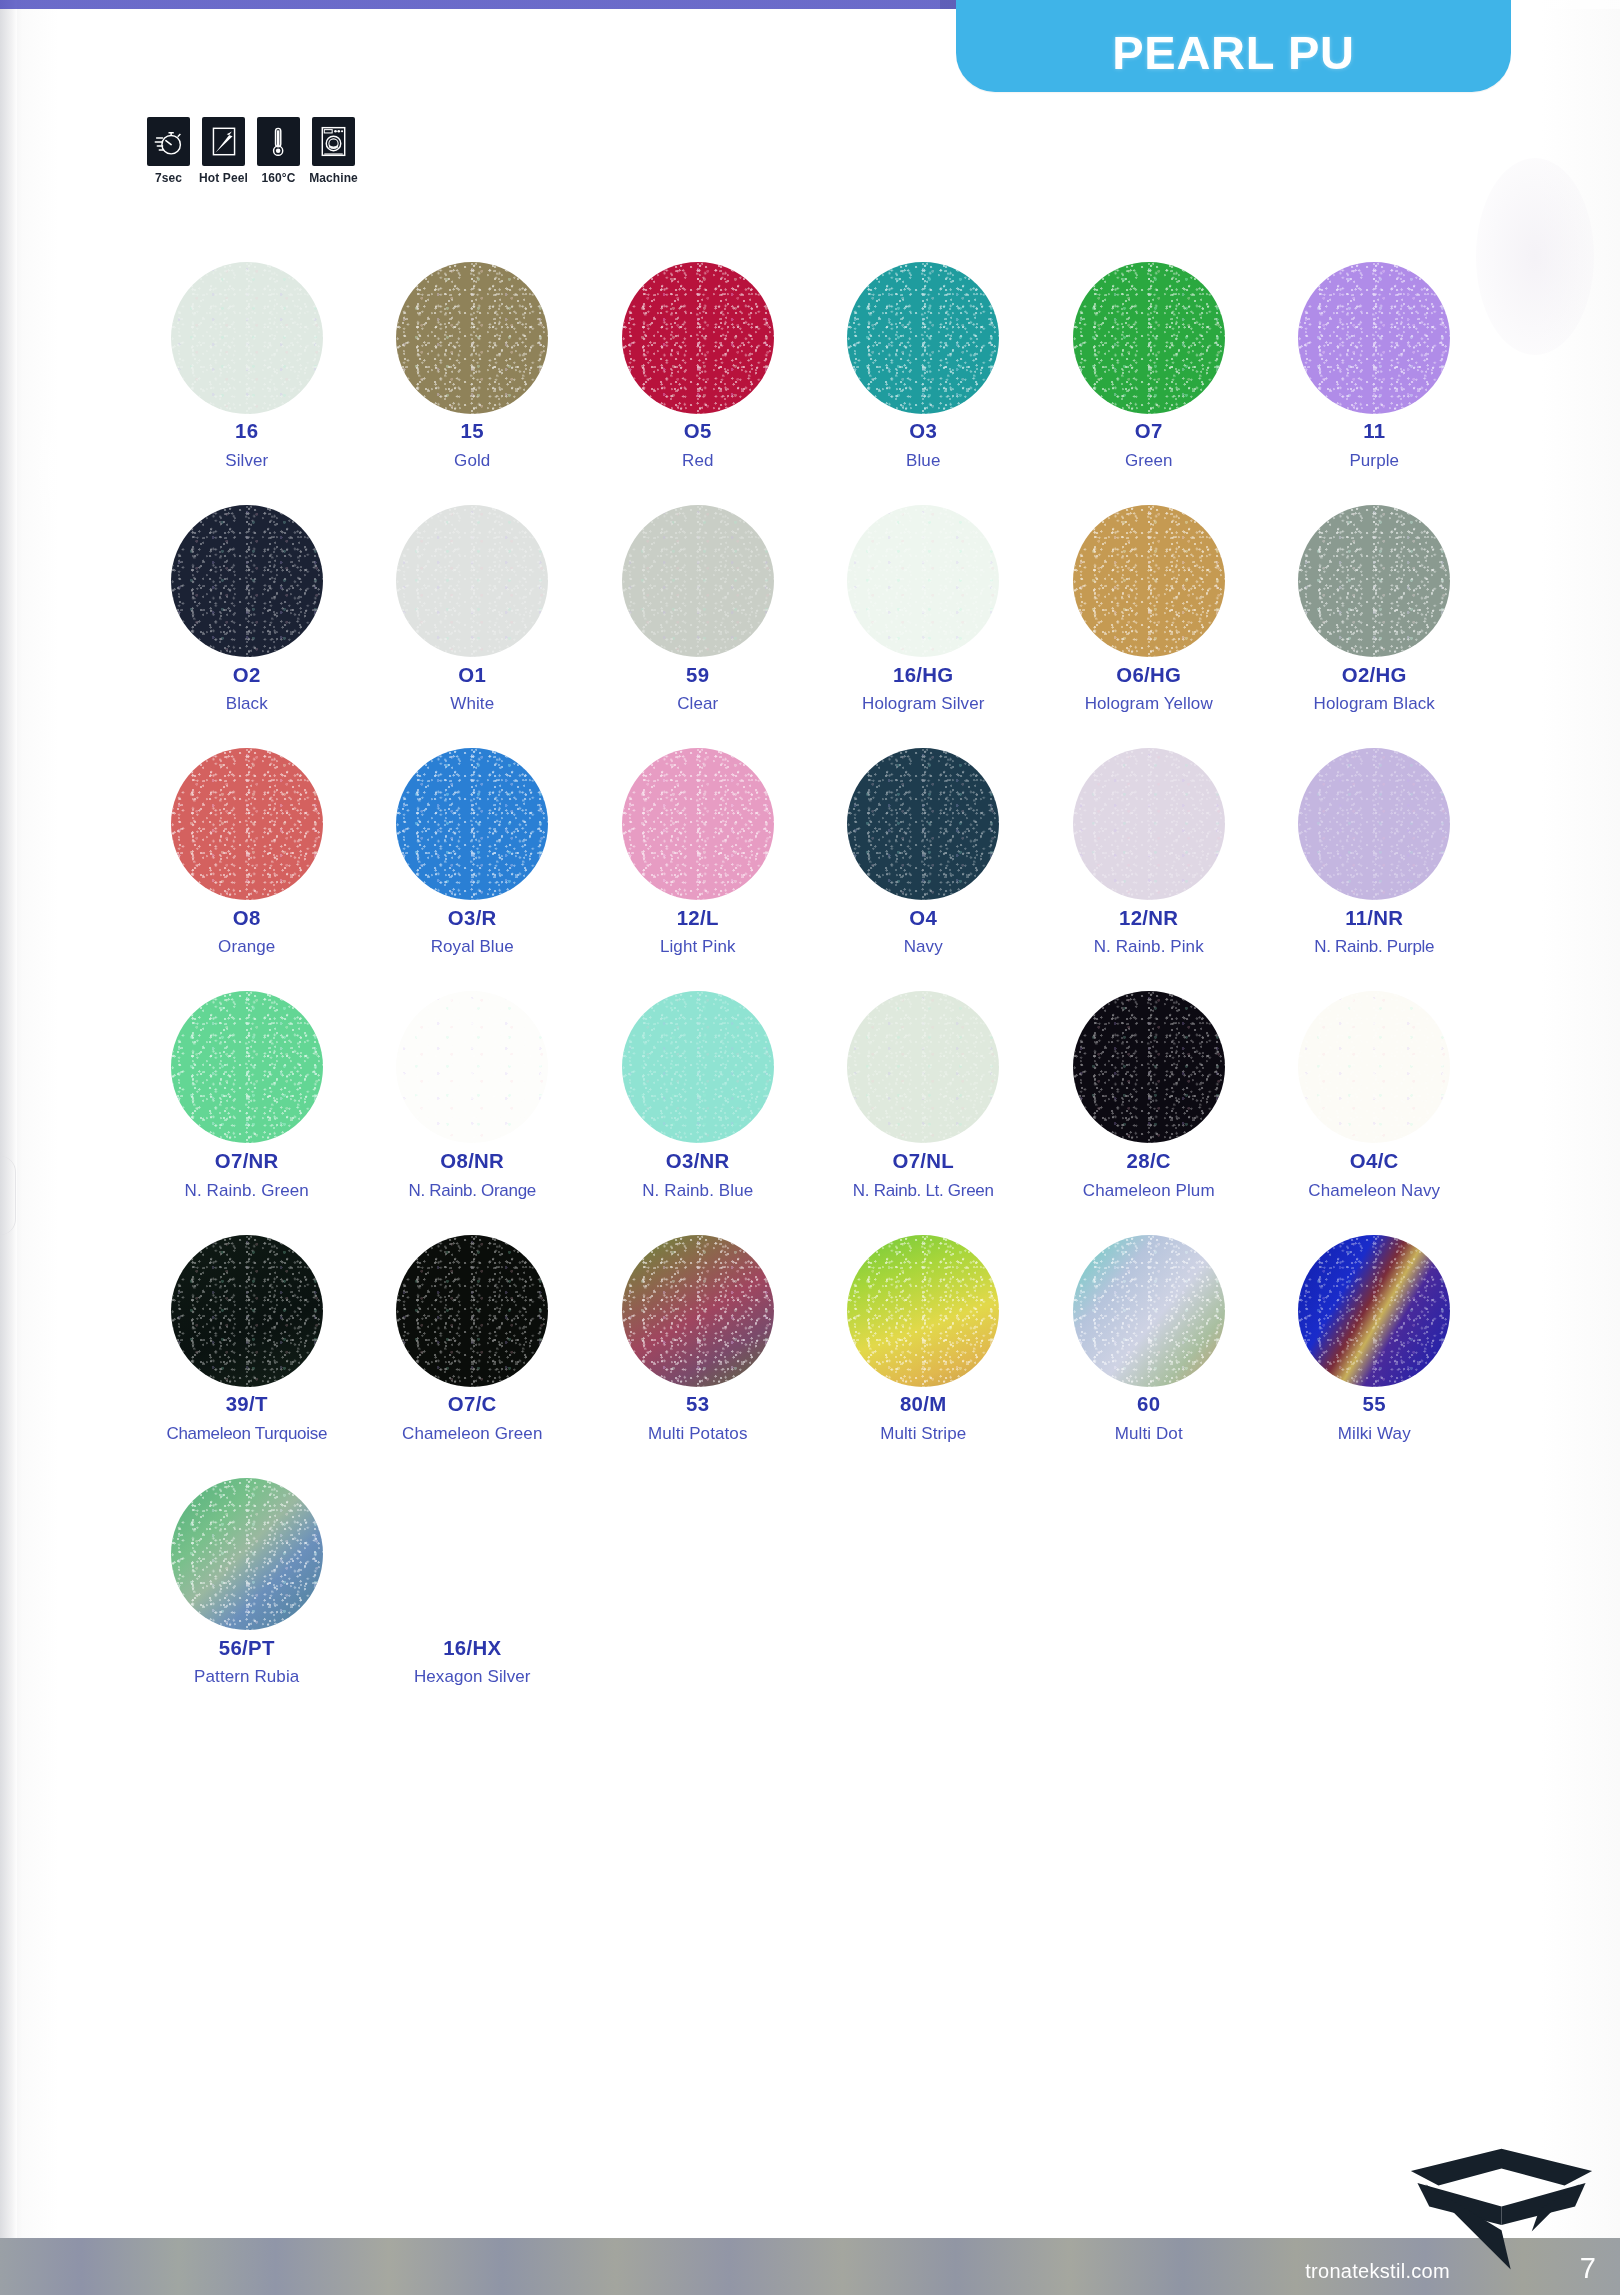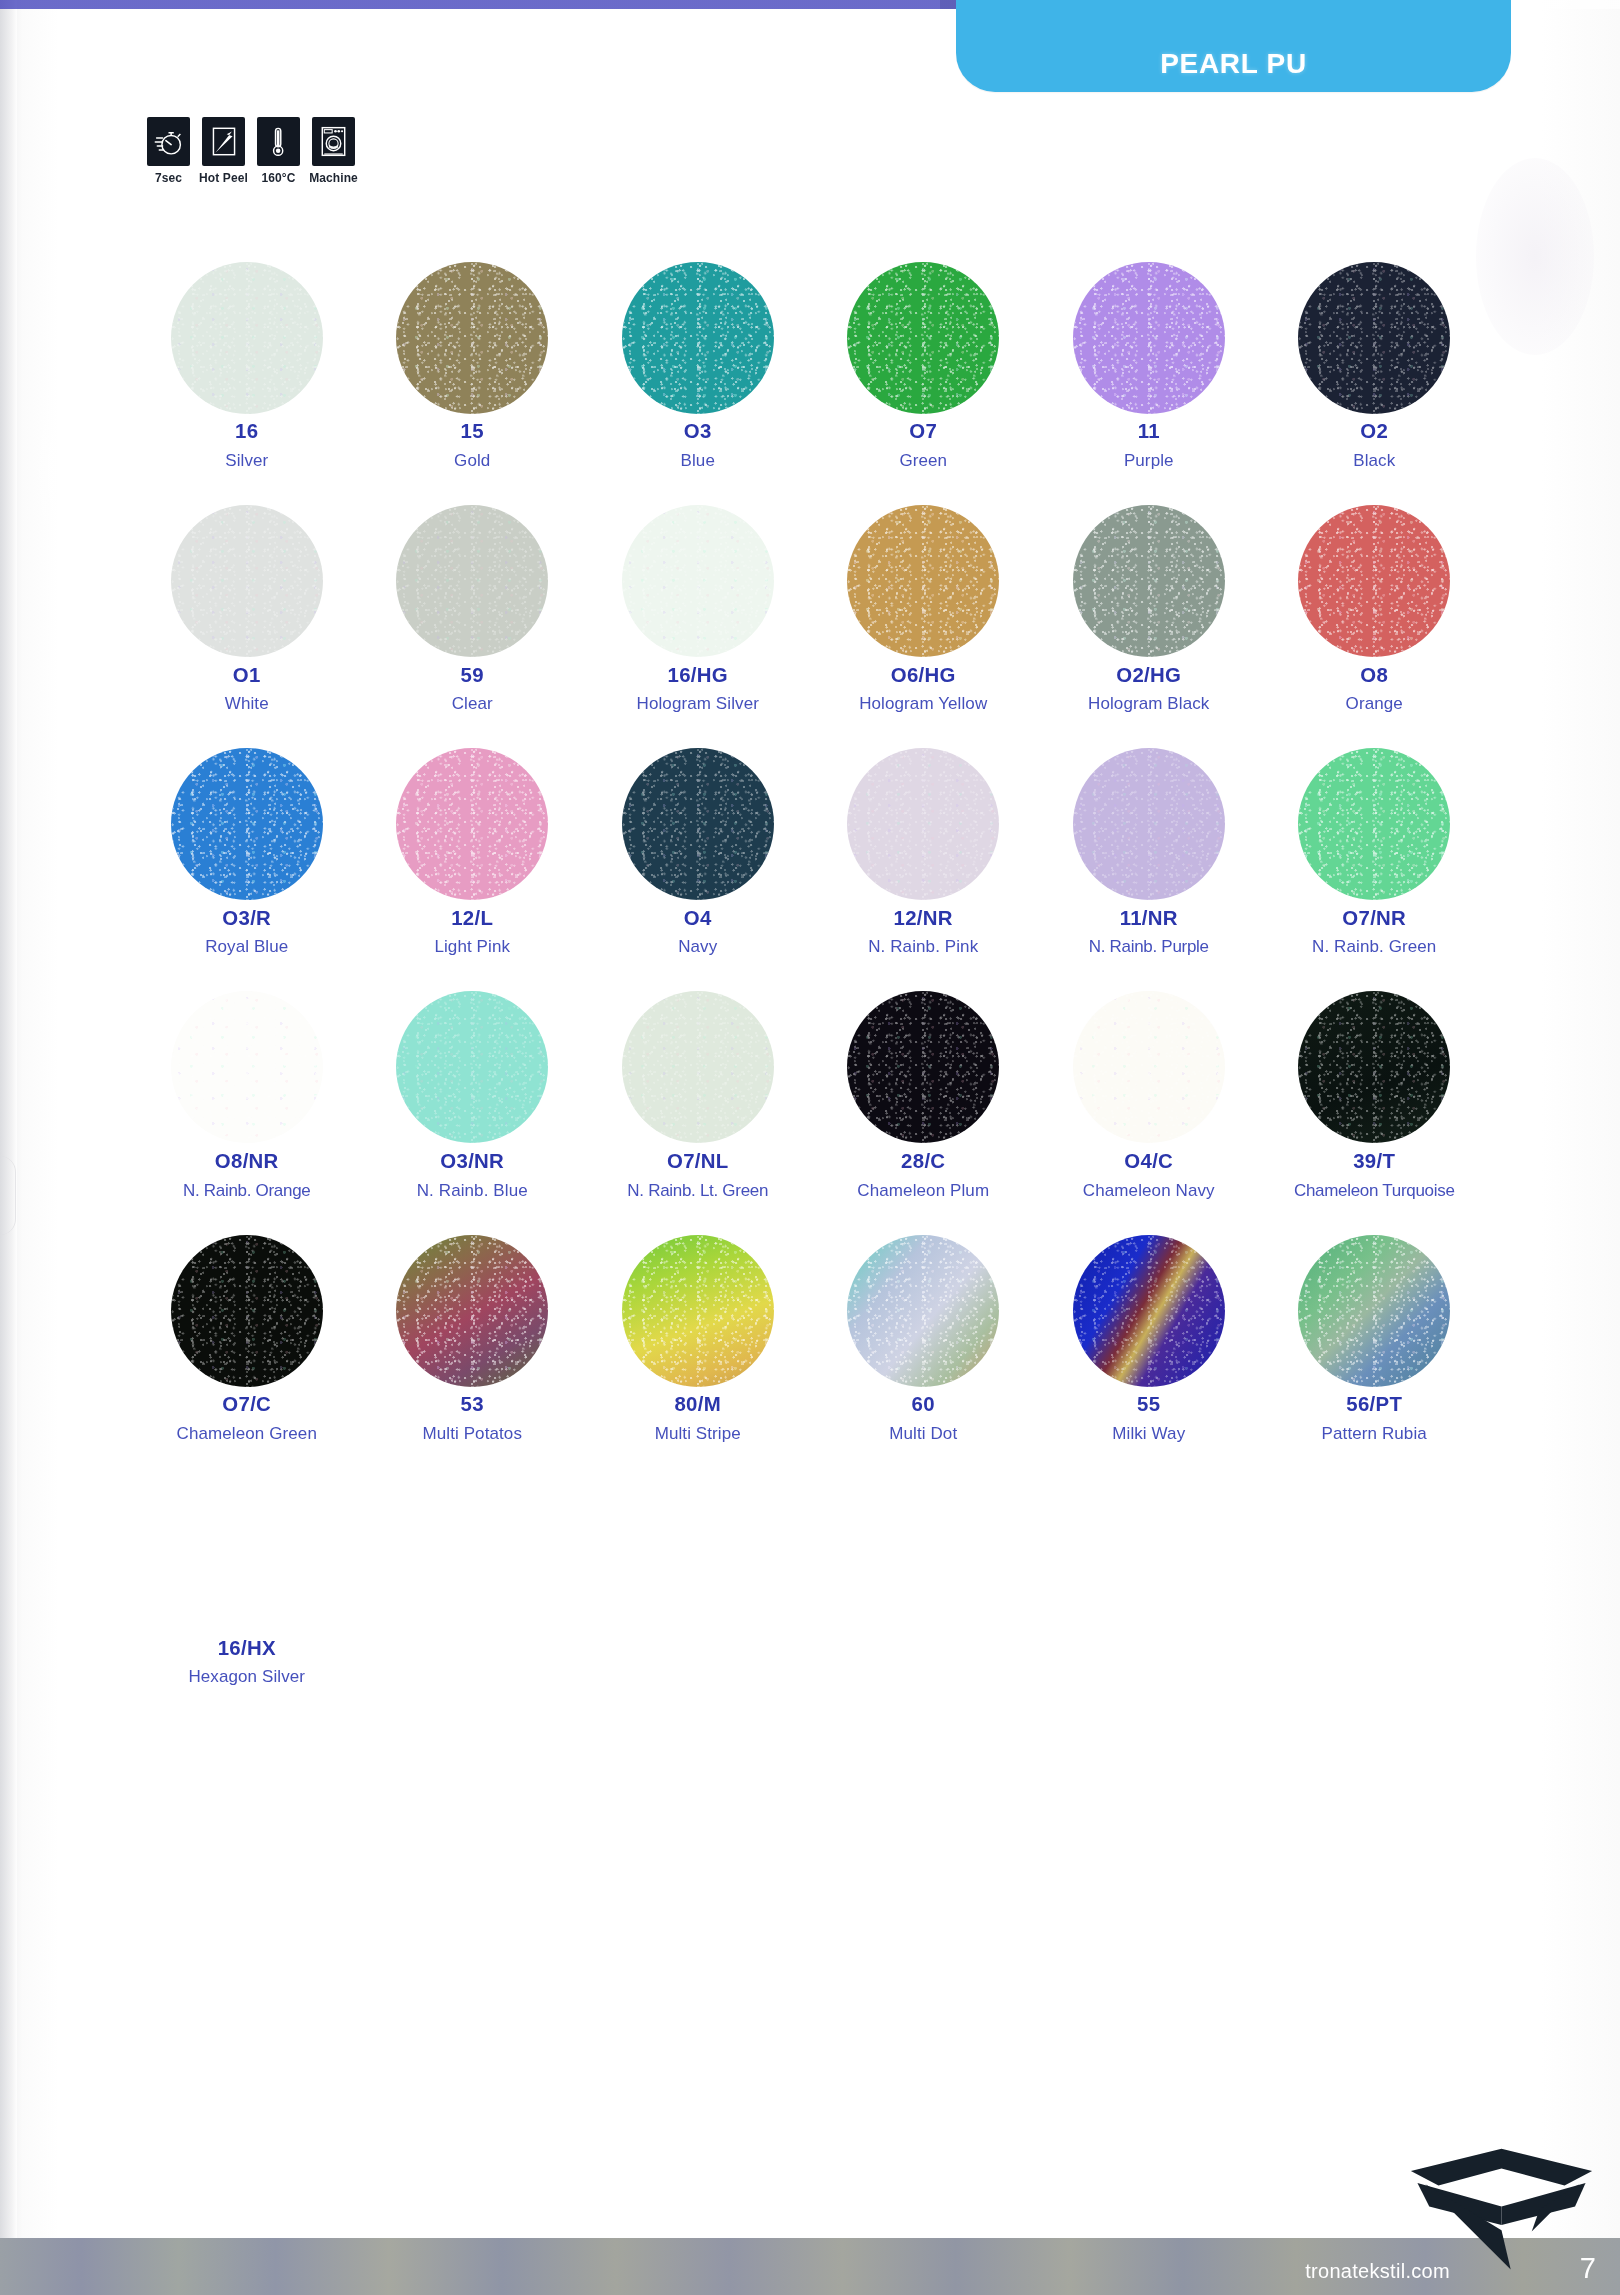--- a/index.html
+++ b/index.html
@@ -19,21 +19,21 @@
   .glare{position:absolute;border-radius:50%;pointer-events:none;}
 
   
   .banner{
     position:absolute;left:956px;top:-39px;width:555px;height:131px;
     background:#3fb4e8;border-radius:0 0 39px 39px;
     display:flex;align-items:flex-end;justify-content:center;
     box-shadow:0 1.3px 0 rgba(0,0,0,.04);
   }
   .banner-title{
-    color:#ffffff;font-weight:bold;font-size:28px;letter-spacing:0.7px;
+    color:#ffffff;font-weight:bold;font-size:47px;letter-spacing:0.7px;
     margin-bottom:12px;text-shadow:0 0 4px rgba(255,255,255,.35);
     font-family:"Liberation Sans", sans-serif;
   }
 
   
   .care-strip{position:absolute;left:141px;top:117px;display:flex;gap:0;}
   .care-item{display:flex;flex-direction:column;align-items:center;width:55px;}
   .care-box{
     width:43px;height:49px;background:#121822;border-radius:2px;
     display:flex;align-items:center;justify-content:center;
@@ -202,20 +202,27 @@
     </div>
     <div class="cell">
       <div class="swatch-wrap">
         <div class="swatch " style="background: rgb(143, 130, 89);"></div>
       </div>
       <div class="code">15</div>
       <div class="name">Gold</div>
     </div>
     <div class="cell">
       <div class="swatch-wrap">
+        <div class="swatch " style="background: rgb(184, 18, 60);"></div>
+      </div>
+      <div class="code">O5</div>
+      <div class="name">Red</div>
+    </div>
+    <div class="cell">
+      <div class="swatch-wrap">
         <div class="swatch " style="background: rgb(31, 156, 158);"></div>
       </div>
       <div class="code">O3</div>
       <div class="name">Blue</div>
     </div>
     <div class="cell">
       <div class="swatch-wrap">
         <div class="swatch " style="background: rgb(42, 168, 63);"></div>
       </div>
       <div class="code">O7</div>

